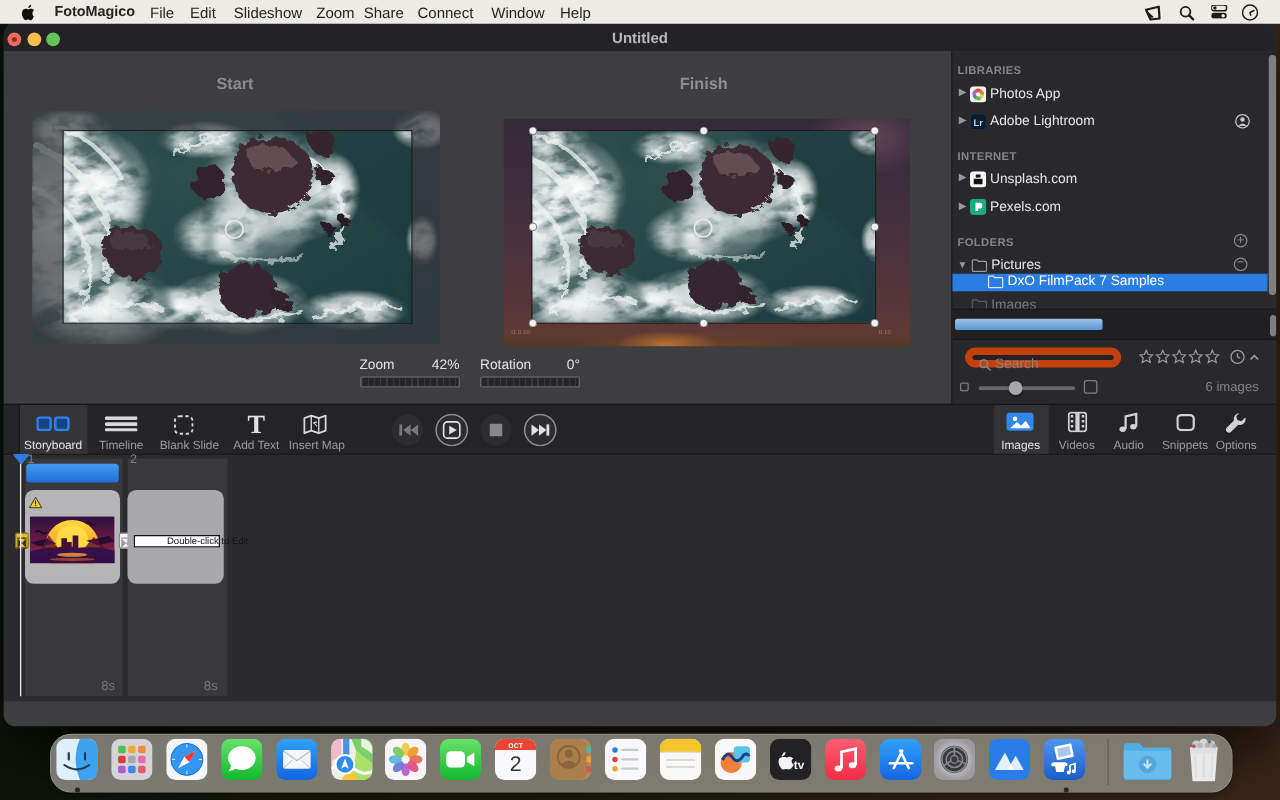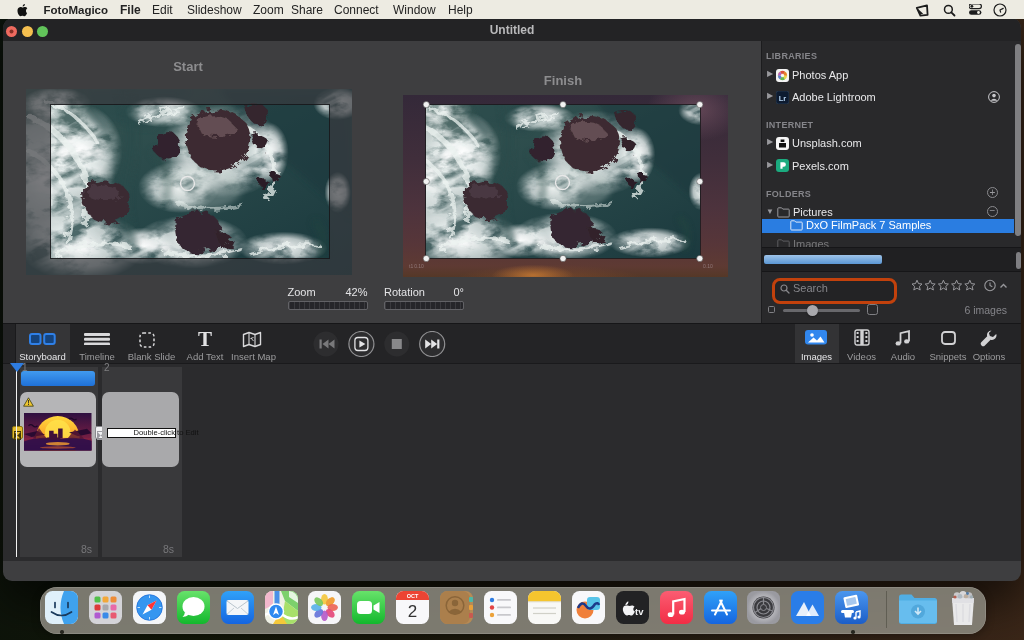--- a/index.html
+++ b/index.html
@@ -150,21 +150,21 @@
         </g>
       </g>
     </defs>
   </svg>
   <div id="menubar">
     <svg class="abs" style="left:16.5px;top:2.5px" width="12.5" height="14.5" viewBox="0 0 24 28">
       <path fill="#111" d="M17.2,14.9c0-3.1,2.5-4.6,2.6-4.7c-1.4-2.1-3.6-2.4-4.4-2.4c-1.9-.2-3.7,1.1-4.6,1.1 c-.9,0-2.4-1.1-4-1.1C4.7,7.9,2.8,9,1.8,10.8c-2,3.5-.5,8.8,1.4,11.7c1,1.4,2.1,3 3.6,2.9c1.4-.1,2-.9,3.7-.9c1.7,0,2.2.9,3.8.9c1.6,0,2.6-1.4,3.5-2.8c1.1-1.6,1.6-3.2,1.6-3.3C19.3,19.3,17.2,18.1,17.2,14.9z"></path>
       <path fill="#111" d="M14.1,5.2c.8-.9,1.3-2.2,1.1-3.5c-1.1,0-2.4.7-3.2,1.6C11.3,4.1,10.7,5.5,10.9,6.7C12.1,6.8,13.3,6.1,14.1,5.2z"></path>
     </svg>
     <span class="mi" style="left:43.5px;font-weight:bold;font-size:11.5px;">FotoMagico</span>
-    <span class="mi" style="left:120px;font-weight:bold;">File</span>
+    <span class="mi" style="left:120px;">File</span>
     <span class="mi" style="left:152px;">Edit</span>
     <span class="mi" style="left:187px;">Slideshow</span>
     <span class="mi" style="left:253px;">Zoom</span>
     <span class="mi" style="left:291px;">Share</span>
     <span class="mi" style="left:334px;">Connect</span>
     <span class="mi" style="left:393px;">Window</span>
     <span class="mi" style="left:448px;">Help</span>
     <svg class="abs" style="left:915px;top:3.5px" width="14" height="13" viewBox="0 0 14 13">
       <path d="M1.8,3.8 L12,1.4 L12.6,10.8 L5.4,11.6 Z" fill="none" stroke="#1c1c1c" stroke-width="1.8" stroke-linejoin="round"></path>
       <path d="M2.2,4.2 L8.2,9.8 L4.8,10.4 L3.4,8.4 Z" fill="#1c1c1c"></path>
@@ -189,21 +189,21 @@
     <div class="tl" style="left:3px;background:#ee6a5f;">
         <svg width="11" height="11" style="display:block">
           <circle cx="5.5" cy="5.5" r="2" fill="#872f25"></circle>
         </svg>
       </div>
     <div class="tl" style="left:18.5px;background:#f5bf4f;"></div>
     <div class="tl" style="left:34.3px;background:#62c45a;"></div>
     <div id="title">Untitled</div>
     <div id="stage">
       <div class="stagelabel" style="left:85px;top:18px;">Start</div>
-      <div class="stagelabel" style="left:460px;top:32px;">Finish</div>
+      <div class="stagelabel" style="left:460px;top:18px;">Finish</div>
 
       <div class="abs" style="left:22.8px;top:48px;width:326px;height:186px;">
         <svg width="326" height="186" viewBox="0 0 320 180" preserveAspectRatio="none">
             <use href="#photo"></use>
           </svg>
         <div class="abs" style="left:0;top:0;width:326px;height:186px;background:rgba(58,58,62,.66);"></div>
         <div class="abs" style="left:25px;top:15.5px;width:278.5px;height:153px;overflow:hidden;box-shadow:0 0 0 1px rgba(20,20,22,.8);">
           <svg class="abs" style="left:-25px;top:-15.5px" width="326" height="186" viewBox="0 0 320 180" preserveAspectRatio="none">
               <use href="#photo"></use>
             </svg>
@@ -311,21 +311,21 @@
       <svg class="abs" style="left:15px;top:198px;opacity:.45" width="13" height="11" viewBox="0 0 13 11">
         <path d="M.8,1.6 q0-.8.8-.8 h3 l1.2,1.3 h5.6 q.8,0 .8.8 v6.3 q0,.8-.8.8 h-9.8 q-.8,0-.8-.8 Z" fill="none" stroke="#9a9a9e" stroke-width="1"></path>
       </svg>
       <span class="srow" style="left:31px;top:196px;opacity:.4;">Images</span>
       <div class="abs" style="left:253px;top:3px;width:6px;height:192px;background:#8e8e92;border-radius:3px;opacity:.85;"></div>
 
       <div class="abs" style="left:0;top:206px;width:260px;height:25px;background:#202022;border-top:1px solid #161618;border-bottom:1px solid #161618;"></div>
       <div class="abs" style="left:2px;top:213.5px;width:118px;height:9.5px;border-radius:2px;background:linear-gradient(180deg,#9ec3e8,#5b97d4);"></div>
       <div class="abs" style="left:254px;top:211px;width:5px;height:17px;background:#7e7e82;border-radius:2.5px;"></div>
 
-      <div class="abs" style="left:10px;top:236.5px;width:125px;height:26px;border:3px solid #c2410c;border-radius:8px;background:#232325;">
+      <div class="abs" style="left:10px;top:236.5px;width:125px;height:16px;border:6px solid #c2410c;border-radius:8px;background:#232325;">
         <svg class="abs" style="left:5px;top:3.2px" width="10" height="10" viewBox="0 0 10 10">
           <circle cx="4" cy="4" r="3" fill="none" stroke="#88888c" stroke-width="1.2"></circle>
           <line x1="6.2" y1="6.2" x2="9" y2="9" stroke="#88888c" stroke-width="1.3" stroke-linecap="round"></line>
         </svg>
         <span class="abs" style="left:18px;top:1.5px;color:#85858a;font-size:11px;">Search</span>
       </div>
       <svg class="abs" style="left:149px;top:238px" width="70" height="13" viewBox="0 0 70 13">
         <g fill="none" stroke="#98989c" stroke-width="1">
           <path id="st" d="M6,1.2 L7.5,4.6 L11,5 L8.4,7.4 L9.2,11 L6,9.1 L2.8,11 L3.6,7.4 L1,5 L4.5,4.6 Z"></path>
           <use href="#st" x="13.2"></use>

